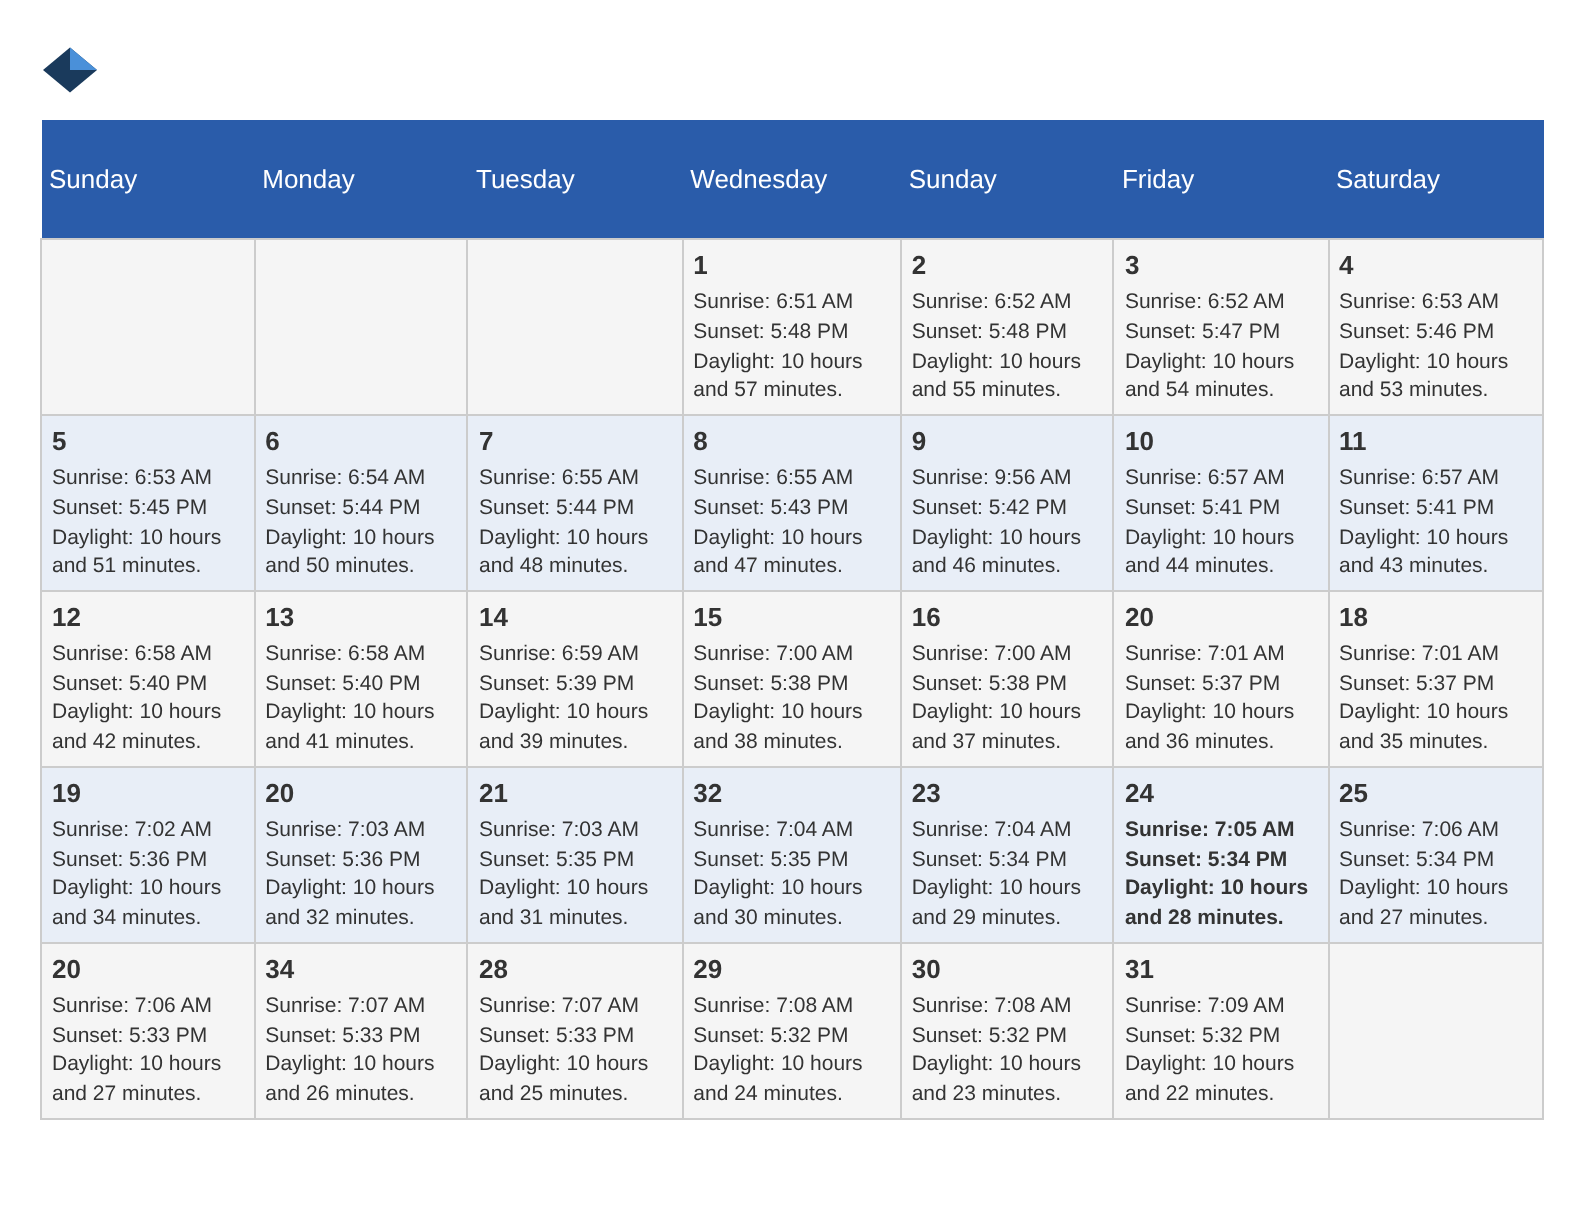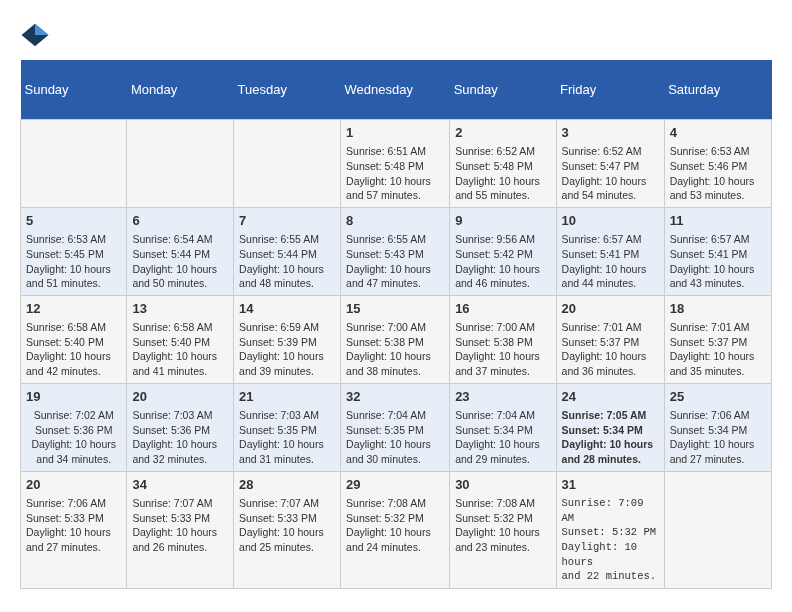--- a/index.html
+++ b/index.html
@@ -249,21 +249,21 @@
           <span class="day-number">18</span>
           <div class="cell-content" style="white-space: pre-line;">Sunrise: 7:01 AM
 Sunset: 5:37 PM
 Daylight: 10 hours
 and 35 minutes.</div>
         </td>
       </tr>
       <tr>
         <td>
           <span class="day-number">19</span>
-          <div class="cell-content" style="white-space: pre-line; text-align: center;">Sunrise: 7:02 AM
+          <div class="cell-content" style="white-space: pre-line;">Sunrise: 7:02 AM
 Sunset: 5:36 PM
 Daylight: 10 hours
 and 34 minutes.</div>
         </td>
         <td>
           <span class="day-number">20</span>
           <div class="cell-content" style="white-space: pre-line;">Sunrise: 7:03 AM
 Sunset: 5:36 PM
 Daylight: 10 hours
 and 32 minutes.</div>
@@ -335,21 +335,21 @@
         </td>
         <td>
           <span class="day-number">30</span>
           <div class="cell-content" style="white-space: pre-line;">Sunrise: 7:08 AM
 Sunset: 5:32 PM
 Daylight: 10 hours
 and 23 minutes.</div>
         </td>
         <td>
           <span class="day-number">31</span>
-          <div class="cell-content" style="white-space: pre-line; font-family: Liberation Mono, monospace;">Sunrise: 7:09 AM
+          <div class="cell-content" style="white-space: pre-line;">Sunrise: 7:09 AM
 Sunset: 5:32 PM
 Daylight: 10 hours
 and 22 minutes.</div>
         </td>
         <td></td>
       </tr>
     </tbody>
 </table>
 
 </body></html>

